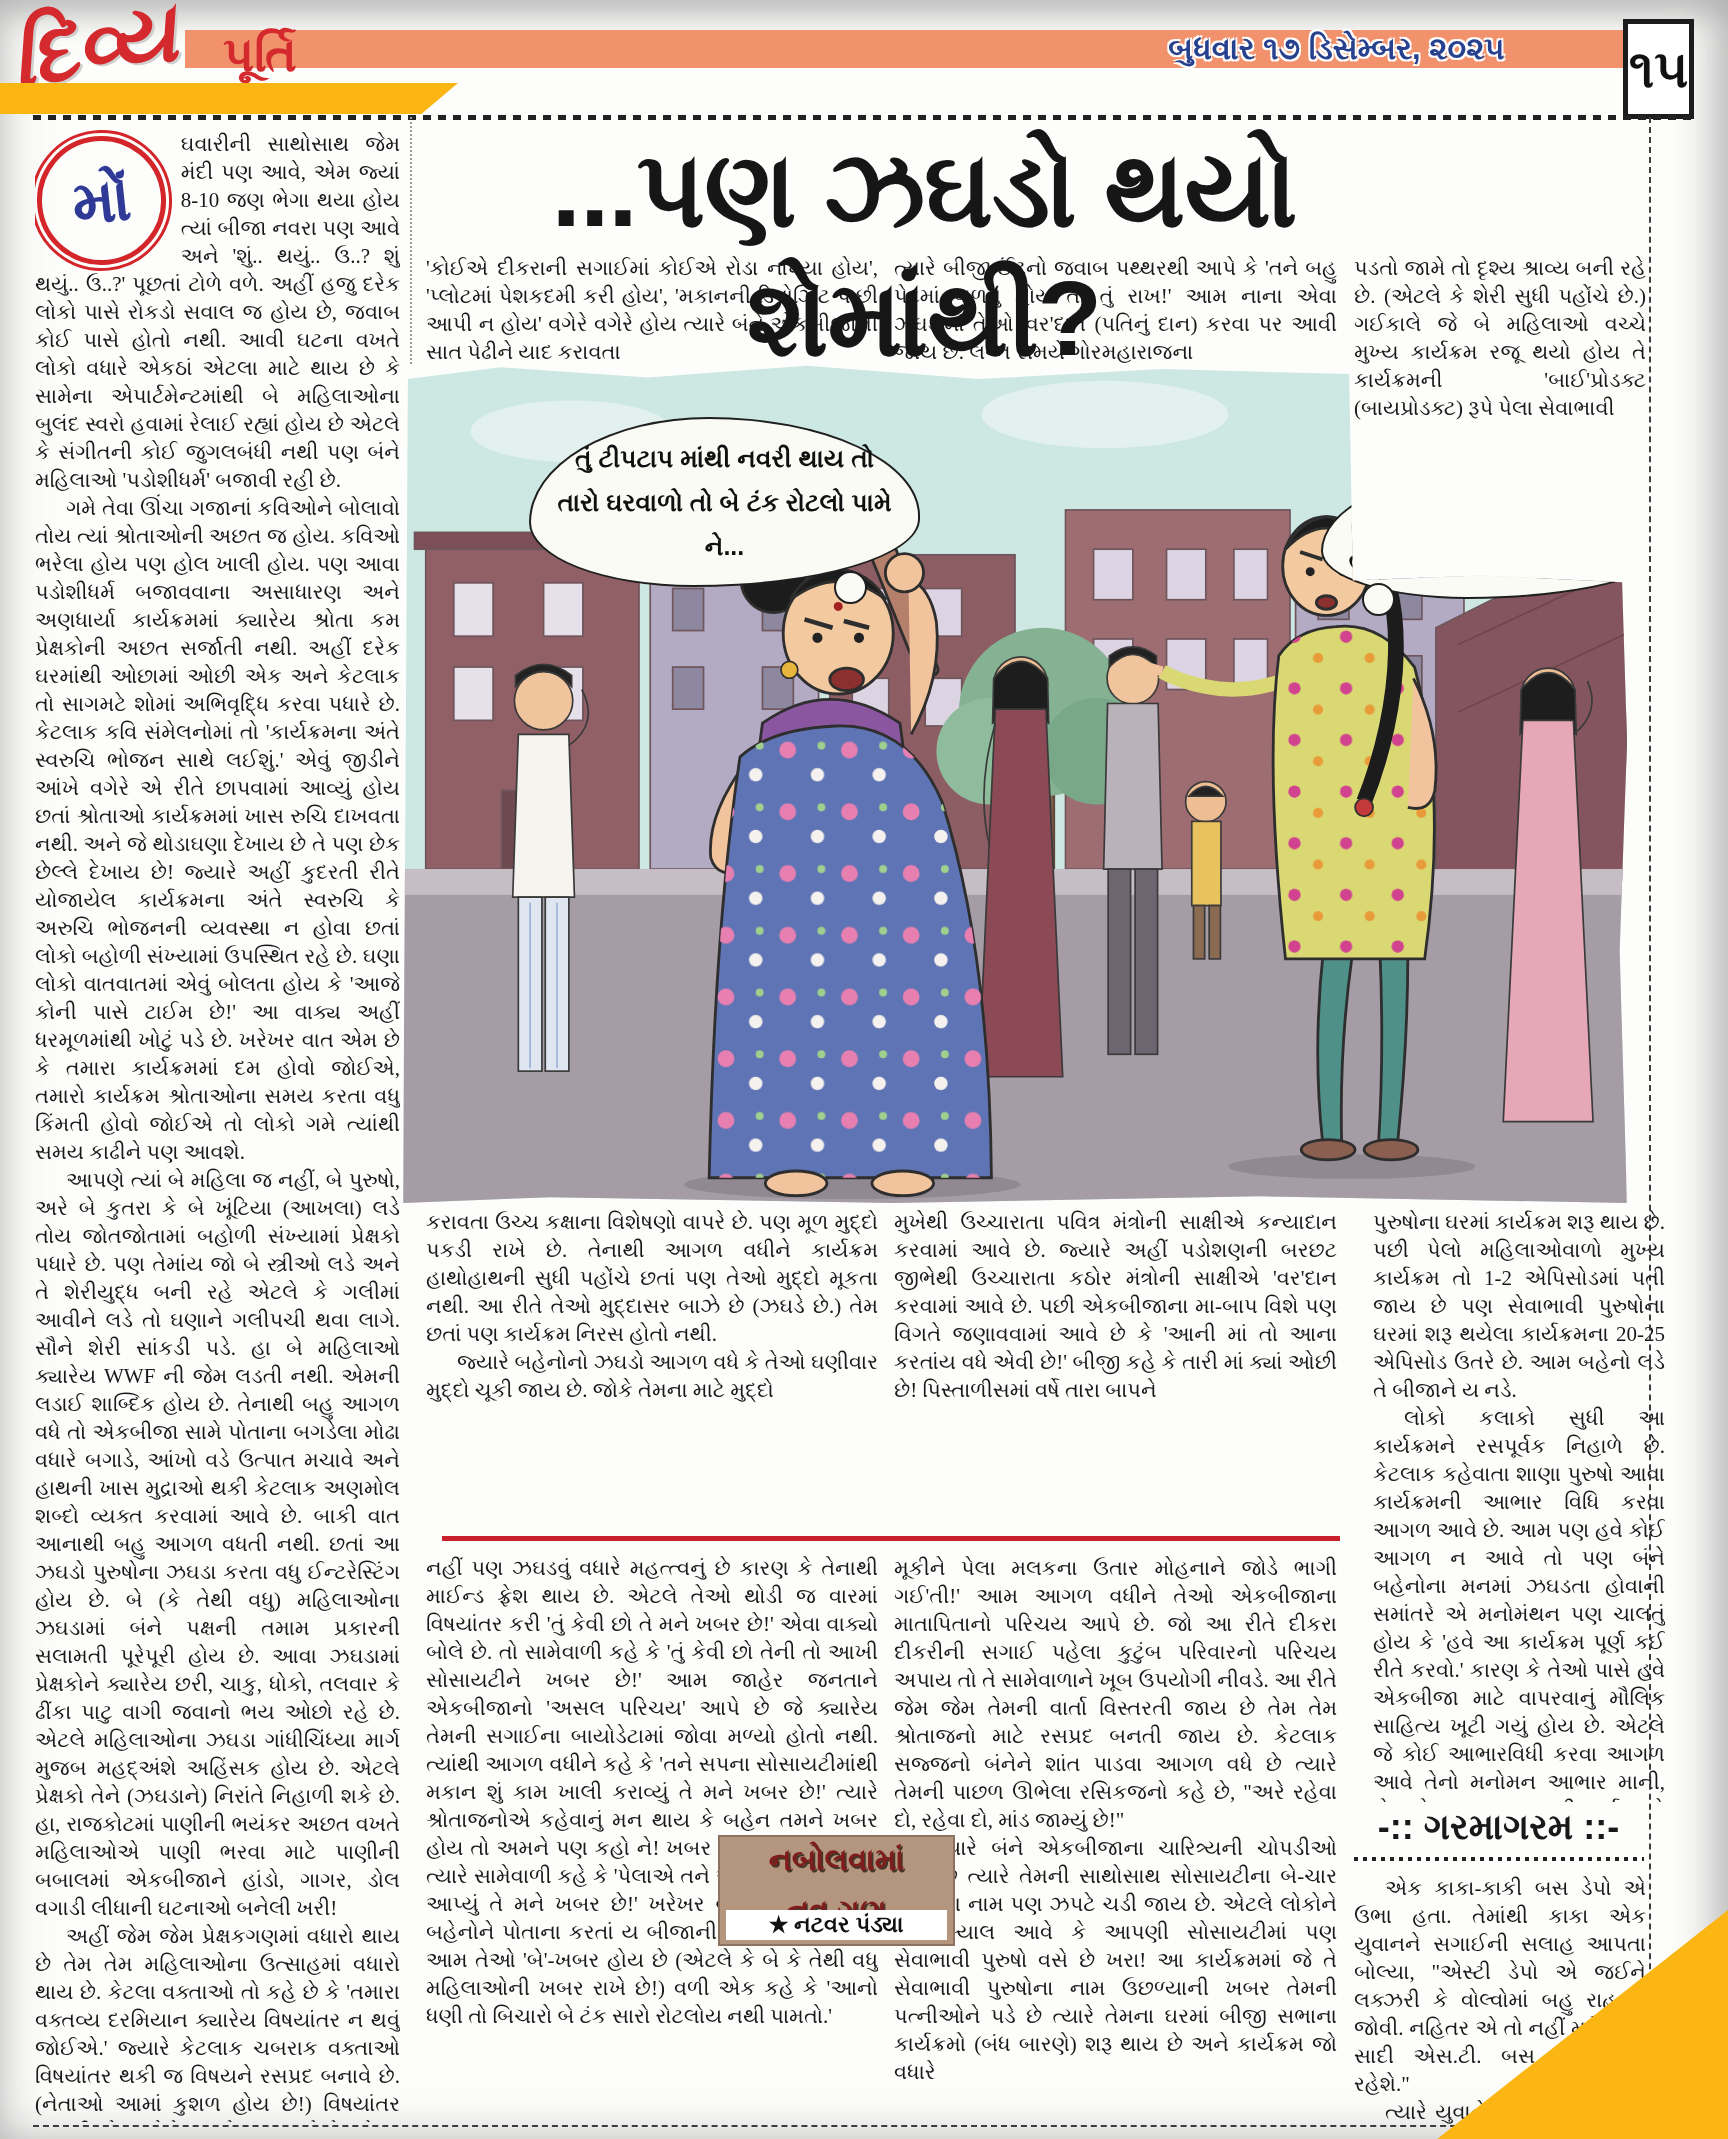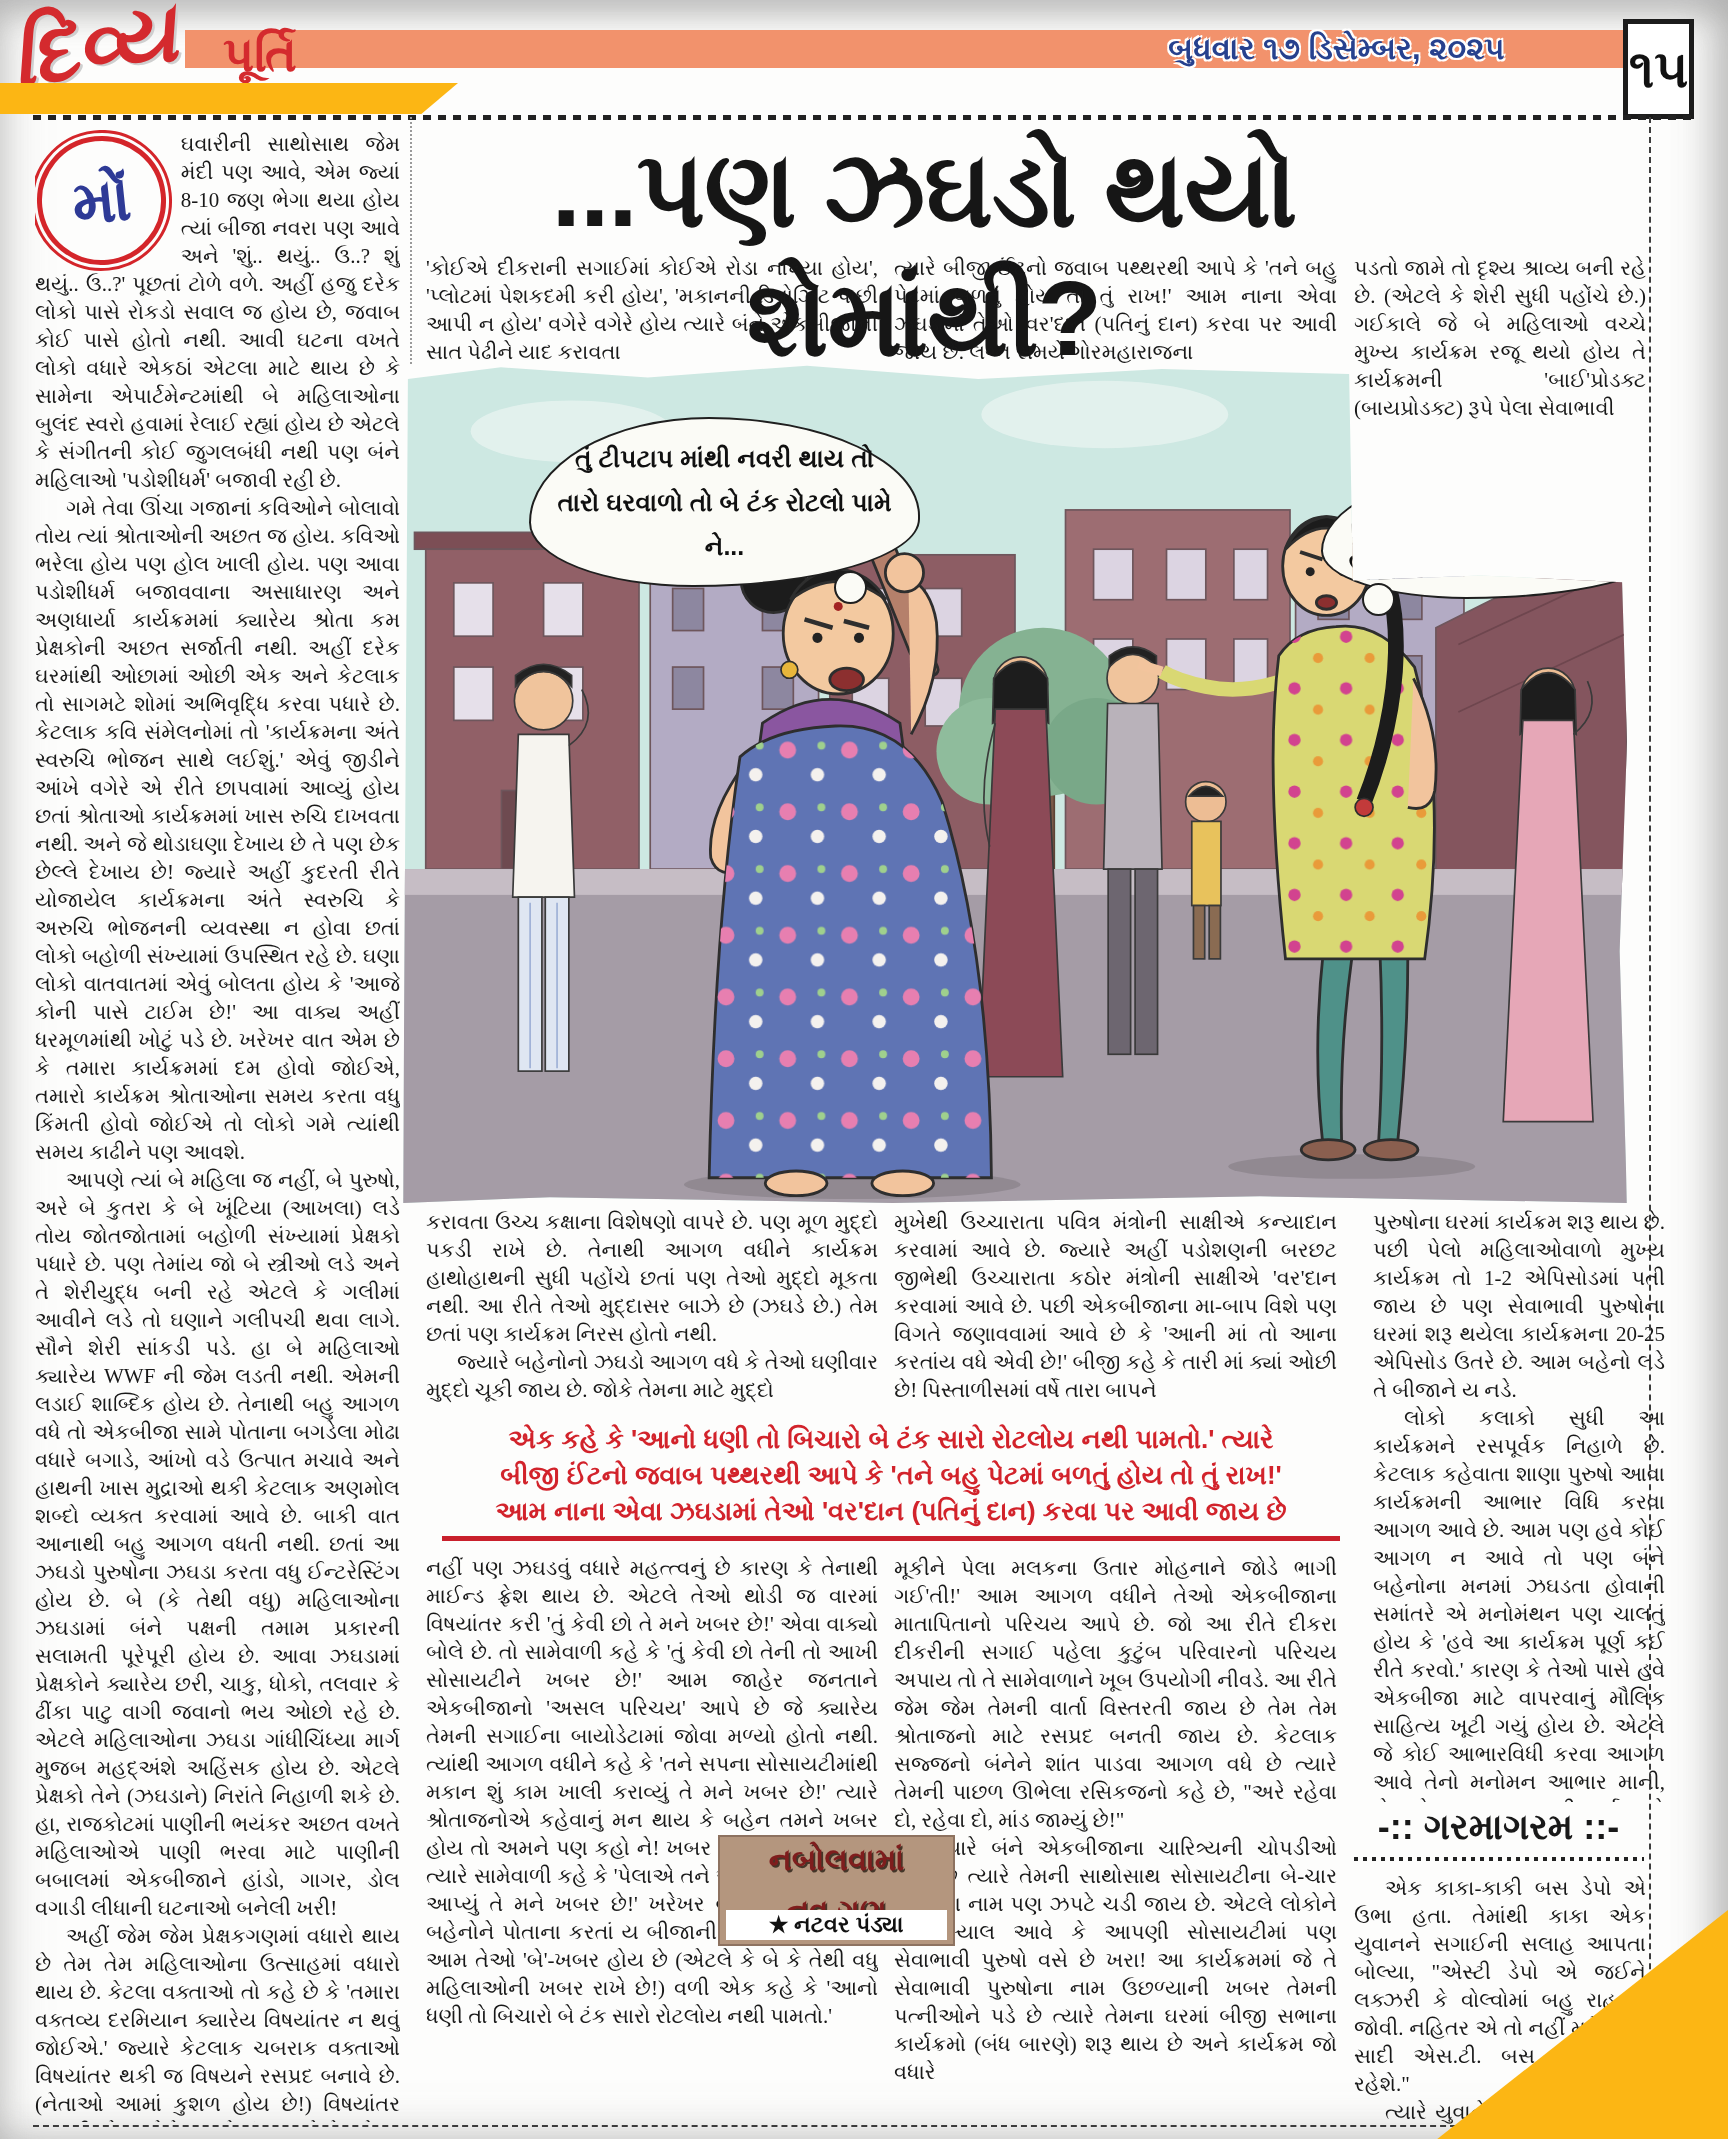--- a/index.html
+++ b/index.html
@@ -287,25 +287,20 @@
     <p>જ્યારે બહેનોનો ઝઘડો આગળ વધે કે તેઓ ઘણીવાર મુદ્દો ચૂકી જાય છે. જોકે તેમના માટે મુદ્દો</p>
   </div>
   <div class="col mid2">
     <p class="ni">મુખેથી ઉચ્ચારાતા પવિત્ર મંત્રોની સાક્ષીએ કન્યાદાન કરવામાં આવે છે. જ્યારે અહીં પડોશણની બરછટ જીભેથી ઉચ્ચારાતા કઠોર મંત્રોની સાક્ષીએ 'વર'દાન કરવામાં આવે છે. પછી એકબીજાના મા-બાપ વિશે પણ વિગતે જણાવવામાં આવે છે કે 'આની માં તો આના કરતાંય વધે એવી છે!' બીજી કહે કે તારી માં ક્યાં ઓછી છે! પિસ્તાળીસમાં વર્ષે તારા બાપને</p>
   </div>
   <div class="col mid3">
     <p class="ni">પુરુષોના ઘરમાં કાર્યક્રમ શરૂ થાય છે. પછી પેલો મહિલાઓવાળો મુખ્ય કાર્યક્રમ તો 1-2 એપિસોડમાં પતી જાય છે પણ સેવાભાવી પુરુષોના ઘરમાં શરૂ થયેલા કાર્યક્રમના 20-25 એપિસોડ ઉતરે છે. આમ બહેનો લડે તે બીજાને ય નડે.</p>
     <p>લોકો કલાકો સુધી આ કાર્યક્રમને રસપૂર્વક નિહાળે છે. કેટલાક કહેવાતા શાણા પુરુષો આવા કાર્યક્રમની આભાર વિધિ કરવા આગળ આવે છે. આમ પણ હવે કોઈ આગળ ન આવે તો પણ બંને બહેનોના મનમાં ઝઘડતા હોવાની સમાંતરે એ મનોમંથન પણ ચાલતું હોય કે 'હવે આ કાર્યક્રમ પૂર્ણ કઈ રીતે કરવો.' કારણ કે તેઓ પાસે હવે એકબીજા માટે વાપરવાનું મૌલિક સાહિત્ય ખૂટી ગયું હોય છે. એટલે જે કોઈ આભારવિધી કરવા આગળ આવે તેનો મનોમન આભાર માની, બે'ક છેલ્લા ચમકારા કરી કાર્યક્રમને સંકેલી લે છે. આ રીતે સોસાયટીને વધુ બે શાણા (દોઢ ડાયા અથવા તો હળંગ ડાયા!) પુરુષોની ભેટ મળે છે. છેવટે બંને શાણા પુરુષો કે અન્ય લોકો પૂછે કે 'બહેન, ઝઘડો થયો શેમાંથી?' તો બહેનોય માથું ખંજવાળવા માંડે કે સાલો, ઝઘડો થયો શેમાંથી?</p>
   </div>
 
-  <div class="pullquote">
-    <div>એક કહે કે 'આનો ધણી તો બિચારો બે ટંક સારો રોટલોય નથી પામતો.' ત્યારે</div>
-    <div>બીજી ઈંટનો જવાબ પથ્થરથી આપે કે 'તને બહુ પેટમાં બળતું હોય તો તું રાખ!'</div>
-    <div>આમ નાના એવા ઝઘડામાં તેઓ 'વર'દાન (પતિનું દાન) કરવા પર આવી જાય છે</div>
-  </div>
   <div class="quote-rule"></div>
 
   <div class="col bot1">
     <p class="ni">નહીં પણ ઝઘડવું વધારે મહત્ત્વનું છે કારણ કે તેનાથી માઈન્ડ ફ્રેશ થાય છે. એટલે તેઓ થોડી જ વારમાં વિષયાંતર કરી 'તું કેવી છો તે મને ખબર છે!' એવા વાક્યો બોલે છે. તો સામેવાળી કહે કે 'તું કેવી છો તેની તો આખી સોસાયટીને ખબર છે!' આમ જાહેર જનતાને એકબીજાનો 'અસલ પરિચય' આપે છે જે ક્યારેય તેમની સગાઈના બાયોડેટામાં જોવા મળ્યો હોતો નથી. ત્યાંથી આગળ વધીને કહે કે 'તને સપના સોસાયટીમાંથી મકાન શું કામ ખાલી કરાવ્યું તે મને ખબર છે!' ત્યારે શ્રોતાજનોએ કહેવાનું મન થાય કે બહેન તમને ખબર હોય તો અમને પણ કહો ને! ખબર હશે તો ખપ લાગશે. ત્યારે સામેવાળી કહે કે 'પેલાએ તને અહીં મકાન શું કામ આપ્યું તે મને ખબર છે!' ખરેખર વાત પણ સાચી છે. બહેનોને પોતાના કરતાં ય બીજાની વધુ ખબર હોય છે. આમ તેઓ 'બે'-ખબર હોય છે (એટલે કે બે કે તેથી વધુ મહિલાઓની ખબર રાખે છે!) વળી એક કહે કે 'આનો ધણી તો બિચારો બે ટંક સારો રોટલોય નથી પામતો.'</p>
   </div>
   <div class="col bot2">
     <p class="ni">મૂકીને પેલા મલકના ઉતાર મોહનાને જોડે ભાગી ગઈ'તી!' આમ આગળ વધીને તેઓ એકબીજાના માતાપિતાનો પરિચય આપે છે. જો આ રીતે દીકરા દીકરીની સગાઈ પહેલા કુટુંબ પરિવારનો પરિચય અપાય તો તે સામેવાળાને ખૂબ ઉપયોગી નીવડે. આ રીતે જેમ જેમ તેમની વાર્તા વિસ્તરતી જાય છે તેમ તેમ શ્રોતાજનો માટે રસપ્રદ બનતી જાય છે. કેટલાક સજ્જનો બંનેને શાંત પાડવા આગળ વધે છે ત્યારે તેમની પાછળ ઊભેલા રસિકજનો કહે છે, "અરે રહેવા દો, રહેવા દો, માંડ જામ્યું છે!"</p>
     <p>જ્યારે બંને એકબીજાના ચારિત્ર્યની ચોપડીઓ ખોલે છે ત્યારે તેમની સાથોસાથ સોસાયટીના બે-ચાર પુરુષોના નામ પણ ઝપટે ચડી જાય છે. એટલે લોકોને પણ ખ્યાલ આવે કે આપણી સોસાયટીમાં પણ સેવાભાવી પુરુષો વસે છે ખરા! આ કાર્યક્રમમાં જે તે સેવાભાવી પુરુષોના નામ ઉછળ્યાની ખબર તેમની પત્નીઓને પડે છે ત્યારે તેમના ઘરમાં બીજી સભાના કાર્યક્રમો (બંધ બારણે) શરૂ થાય છે અને કાર્યક્રમ જો વધારે</p>
   </div>
 

